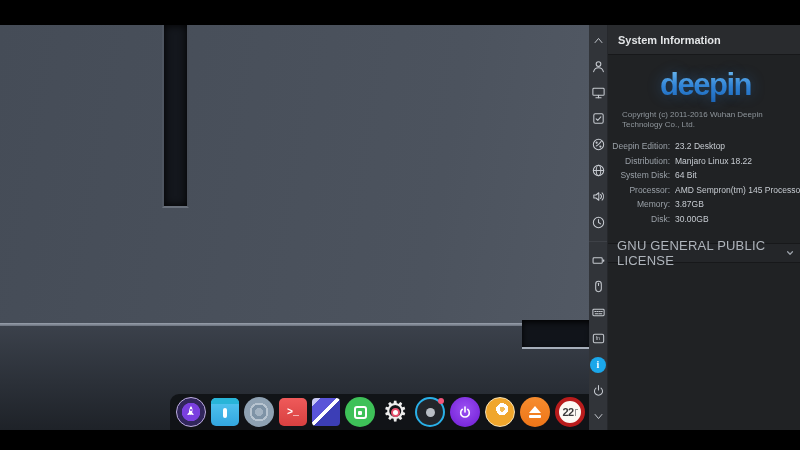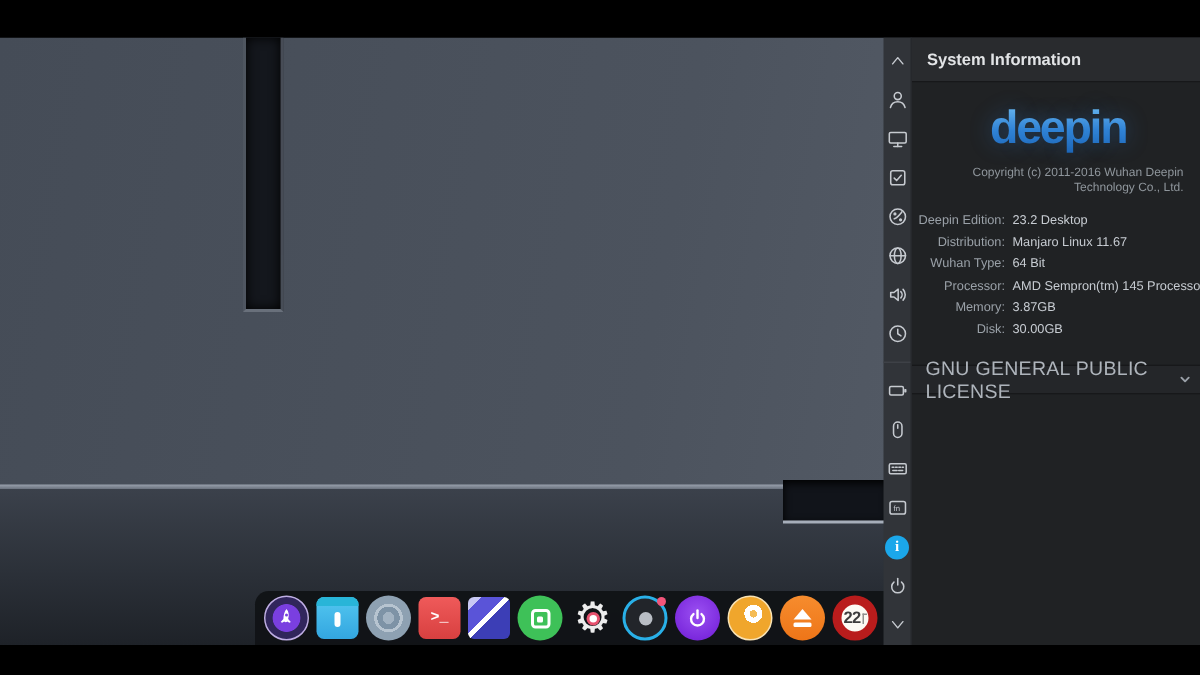--- a/index.html
+++ b/index.html
@@ -71,21 +71,21 @@
   .ic-power svg { width:16px; height:16px; }
 
   .ic-music { background:radial-gradient(circle at 58% 40%,
     #f5bc55 0 2.5px,#ffffff 2.5px 6px,#f0a62c 6px); border:1.5px solid #f8e2b4; }
 
   .ic-eject { background:linear-gradient(180deg,#f68c2e,#ee7518); flex-direction:column; }
   .ic-eject .tri { width:0; height:0; border-left:6px solid transparent;
     border-right:6px solid transparent; border-bottom:7px solid #fff; }
   .ic-eject .bar { width:12px; height:2.5px; background:#fff; border-radius:1px; margin-top:2px; }
 
-  .ic-cal { background:#fcfaf4; border:6px solid #b91c1c; }
+  .ic-cal { background:#fcfaf4; border:4px solid #b91c1c; }
   .ic-cal .day { font-size:11px; font-weight:bold; color:#3c3c3c; letter-spacing:-.5px; }
   .ic-cal .lunar { display:inline-block; width:3px; height:7px; margin-left:1px;
     border-left:1px solid #777; border-top:1px solid #777; opacity:.8; }
 
   
   .tooltip { position:absolute; left:291px; top:337px; height:22px; padding:0 10px;
     background:rgba(22,22,24,.96); border:1px solid #323234; border-radius:3px;
     color:#f2f2f2; font-size:11px; line-height:20px; white-space:nowrap; z-index:5; }
   .tooltip::after { content:""; position:absolute; left:33px; top:21px; width:0; height:0;
     border-left:6px solid transparent; border-right:6px solid transparent;
@@ -108,21 +108,21 @@
 
   .cc-panel { flex:1; background:#202224; display:flex; flex-direction:column; }
   .cc-header { height:30px; background:#292b2e; border-bottom:1px solid #17181a;
     display:flex; align-items:center; padding:0 10px;
     color:#e2e4e6; font-size:11px; font-weight:bold; }
   .logo { text-align:center; margin-top:12px; font-size:31px; font-weight:bold;
     letter-spacing:-1.5px;
     background:linear-gradient(180deg,#7cc8f8 0%,#3184d6 55%,#1b62b2 100%);
     -webkit-background-clip:text; background-clip:text; color:transparent;
     text-shadow:0 0 14px rgba(50,130,215,.35); }
-  .copyright { margin:7px 14px 0; text-align:right; color:#8f969c; font-size:8px; line-height:10px; }
+  .copyright { margin:7px 14px 0; text-align:left; color:#8f969c; font-size:8px; line-height:10px; }
   .fields { margin-top:9px; }
   .frow { display:flex; height:14.5px; align-items:center; font-size:8.5px; }
   .flabel { width:62px; text-align:right; color:#9aa1a8; flex:0 0 auto; }
   .fvalue { margin-left:5px; color:#c7ccd2; white-space:nowrap; }
   .license { margin-top:17px; height:20px; background:#242629;
     border-top:1px solid #17181a; border-bottom:1px solid #17181a;
     display:flex; align-items:center; justify-content:space-between; padding:0 9px; }
   .license span.t { color:#aeb4bb; font-size:13px; letter-spacing:.2px; }
   .license svg { width:10px; height:10px; stroke:#9aa0a8; fill:none; stroke-width:1.6;
     stroke-linecap:round; stroke-linejoin:round; }
@@ -279,24 +279,24 @@
       <div class="cc-header">System Information</div>
       <div class="logo">deepin</div>
       <div class="copyright">Copyright (c) 2011-2016 Wuhan Deepin Technology Co., Ltd.</div>
       <div class="fields">
         <div class="frow">
           <span class="flabel">Deepin Edition:</span>
           <span class="fvalue">23.2 Desktop</span>
         </div>
         <div class="frow">
           <span class="flabel">Distribution:</span>
-          <span class="fvalue">Manjaro Linux 11.67</span>
-        </div>
-        <div class="frow">
-          <span class="flabel">Wuhan Type:</span>
+          <span class="fvalue">Manjaro Linux 18.22</span>
+        </div>
+        <div class="frow">
+          <span class="flabel">System Disk:</span>
           <span class="fvalue">64 Bit</span>
         </div>
         <div class="frow">
           <span class="flabel">Processor:</span>
           <span class="fvalue">AMD Sempron(tm) 145 Processor</span>
         </div>
         <div class="frow">
           <span class="flabel">Memory:</span>
           <span class="fvalue">3.87GB</span>
         </div>

